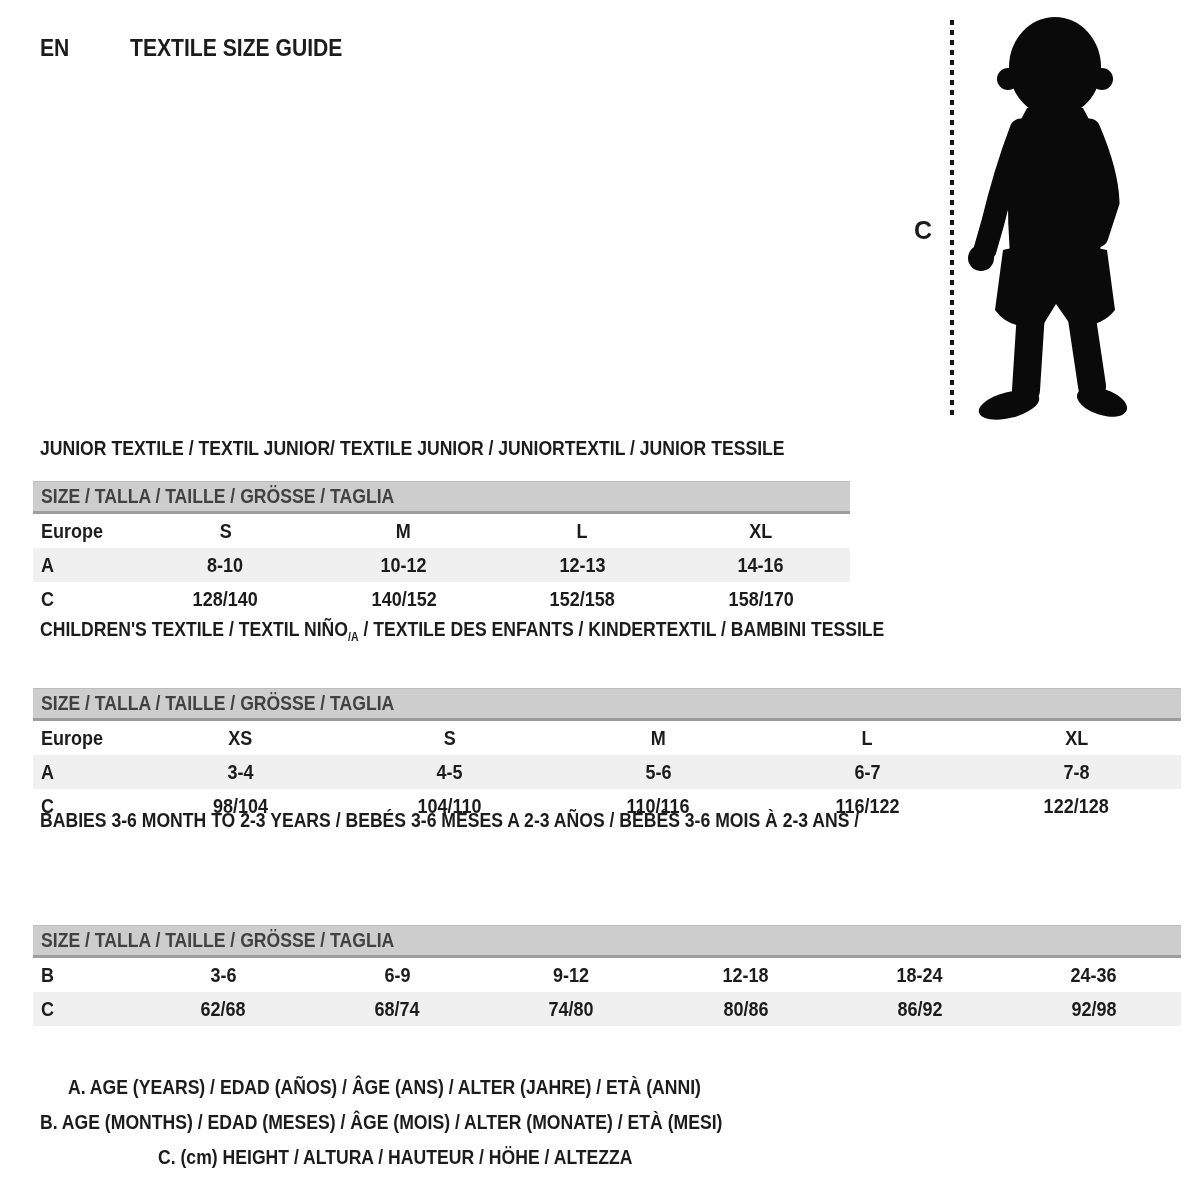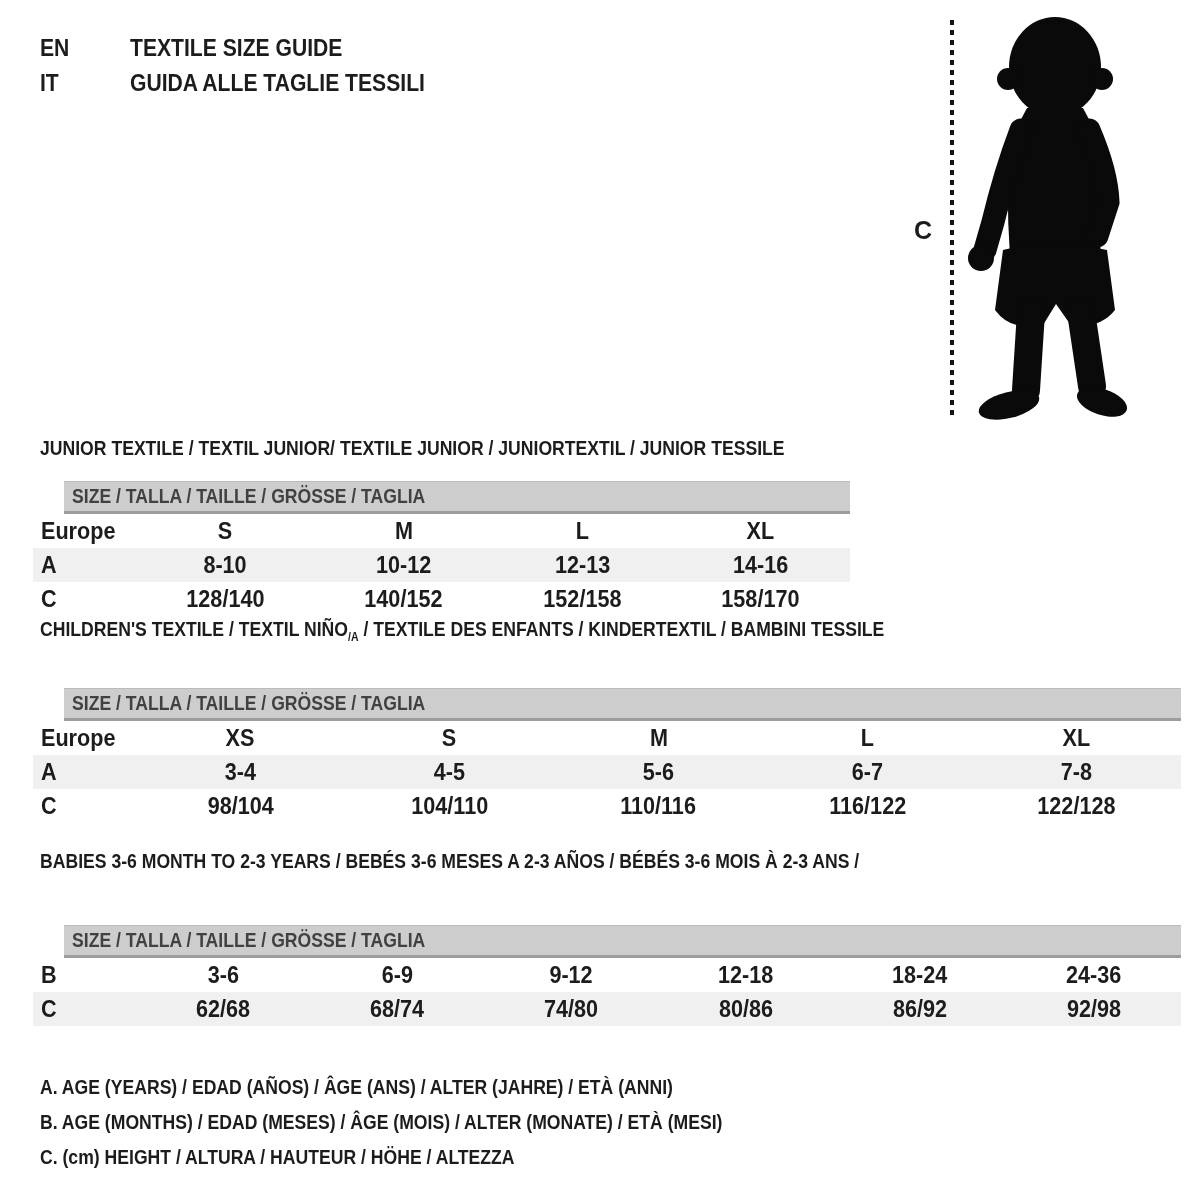--- a/index.html
+++ b/index.html
@@ -27,46 +27,42 @@
   
   .sechead{position:absolute;font-size:20px;line-height:33px;}
 
   
   .tbl{position:absolute;}
   .bar{
     height:29px;background:#cdcdcd;
     border-top:1px solid #bcbcbc;border-bottom:3px solid #9d9d9d;
     box-sizing:content-box;
     display:flex;align-items:center;padding-left:8px;
-    font-size:20px;color:#414141;margin-left:31px;
+    font-size:20px;color:#414141;
   }
-  .trow{display:flex;height:34px;align-items:center;font-size:24px;}
+  .trow{display:flex;height:34px;align-items:center;font-size:20px;}
   .trow .lab{width:103px;padding-left:8px;box-sizing:border-box;}
   .trow .c{flex:1;text-align:center;}
   .alt{background:#f0f0f0;}
 
   
   .subAB{font-size:12px;vertical-align:-5px;display:inline;}
 
   
-  .legend{position:absolute;left:40px;top:1070px;font-size:20px;line-height:35px;}
+  .legend{position:absolute;left:40px;top:1070px;font-size:20px;line-height:35px;text-align:center;}
 </style>
 </head>
 <body>
 
 <div class="page">
 
   <div class="langs">
     <div class="langrow">
       <span class="code cond">EN</span>
       <span class="cond">TEXTILE SIZE GUIDE</span>
-    </div>
-    <div class="langrow">
-      <span class="code cond">IT</span>
-      <span class="cond">GUIDA ALLE TAGLIE TESSILI</span>
     </div>
   </div>
 
   <svg class="figure-svg" viewBox="0 0 240 410" xmlns="http://www.w3.org/2000/svg">
     <line x1="47" y1="8" x2="47" y2="404" stroke="#151515" stroke-width="4" stroke-dasharray="5 5"></line>
     <g fill="#0a0a0a" stroke="none">
       <ellipse cx="150" cy="55" rx="46" ry="50"></ellipse>
       <circle cx="103" cy="67" r="11"></circle>
       <circle cx="197" cy="67" r="11"></circle>
       <path d="M122,96 L178,96 L196,130 Q199,185 195,245 L105,245 Q101,185 104,130 Z"></path>
@@ -138,21 +134,21 @@
     <div class="trow">
       <div class="lab"><span class="labspan">C</span></div>
       <div class="c"><span class="cellspan">98/104</span></div>
       <div class="c"><span class="cellspan">104/110</span></div>
       <div class="c"><span class="cellspan">110/116</span></div>
       <div class="c"><span class="cellspan">116/122</span></div>
       <div class="c"><span class="cellspan">122/128</span></div>
     </div>
   </div>
 
-  <div class="sechead" style="left:40px;top:845px;">
+  <div class="sechead" style="left:40px;top:804px;">
     <div><span class="cond">BABIES 3-6 MONTH TO 2-3 YEARS / BEBÉS 3-6 MESES A 2-3 AÑOS / BÉBÉS 3-6 MOIS À 2-3 ANS /</span></div>
   </div>
   <div class="tbl" style="left:33px;top:925px;width:1148px;">
     <div class="bar">
       <span class="cond">SIZE / TALLA / TAILLE / GRÖSSE / TAGLIA</span>
     </div>
     <div class="trow">
       <div class="lab"><span class="labspan">B</span></div>
       <div class="c"><span class="cellspan">3-6</span></div>
       <div class="c"><span class="cellspan">6-9</span></div>

